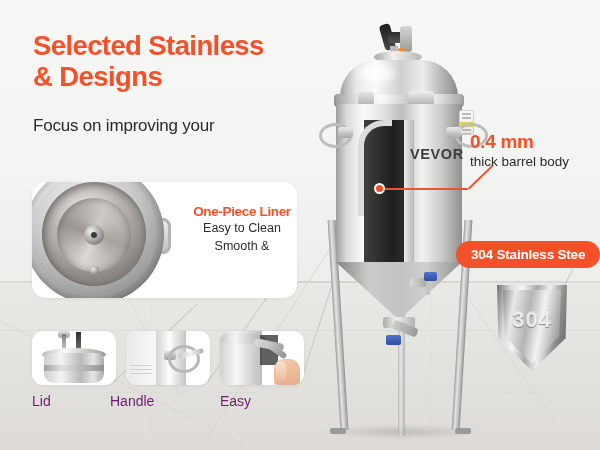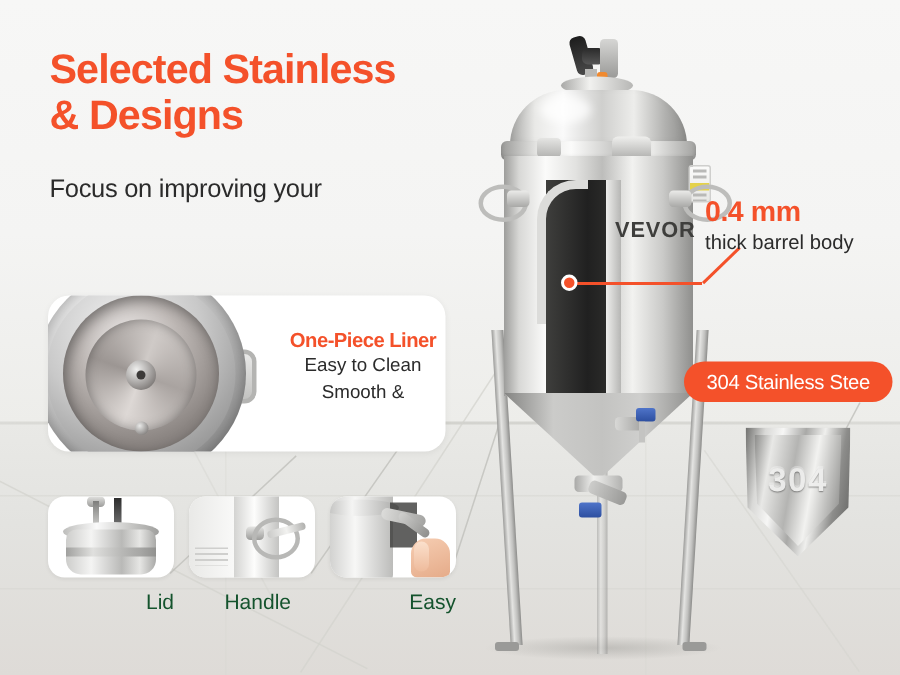--- a/index.html
+++ b/index.html
@@ -27,21 +27,21 @@
   .vstreak{position:absolute;top:282px;height:168px;width:1px;background:#d6d6d1;opacity:.35;}
 
   
   .headline{position:absolute;left:33px;top:30px;width:300px;
             font-size:27.5px;line-height:31px;font-weight:bold;
             color:#f4512a;letter-spacing:-.6px;}
   .subhead{position:absolute;left:33px;top:112px;width:290px;
            font-size:17px;line-height:27px;color:#2b2b2b;letter-spacing:-.2px;}
 
   
-  .liner-card{position:absolute;left:32px;top:197px;width:265px;height:104px;
+  .liner-card{position:absolute;left:32px;top:182px;width:265px;height:116px;
               background:#fff;border-radius:14px;overflow:hidden;
               box-shadow:0 1px 4px rgba(0,0,0,.06);}
   .liner-photo{position:absolute;left:-22px;top:-26px;width:170px;height:152px;}
   .pot-outer{position:absolute;left:14px;top:8px;width:140px;height:140px;border-radius:50%;
     background:radial-gradient(circle at 38% 30%,#fcfcfc 0%,#e4e4e4 24%,#bdbdbd 52%,#8f8f8f 75%,#6d6d6d 100%);
     box-shadow:inset 0 0 10px rgba(0,0,0,.25);}
   .pot-rim{position:absolute;left:21px;top:15px;width:126px;height:126px;border-radius:50%;
     background:radial-gradient(circle at 40% 28%,#f2f2f2,#c9c9c9 45%,#9a9a9a 78%,#787878 100%);}
   .pot-bowl{position:absolute;left:32px;top:26px;width:104px;height:104px;border-radius:50%;
     background:radial-gradient(circle at 42% 30%,#efeceb 0%,#bdb7b4 35%,#8d8784 70%,#6f6a67 100%);
@@ -61,21 +61,21 @@
   .liner-txt{position:absolute;left:158px;top:22px;width:104px;text-align:center;}
   .lt-1{font-size:13.5px;font-weight:bold;color:#f4512a;letter-spacing:-.35px;white-space:nowrap;}
   .lt-2{font-size:12.5px;color:#2b2b2b;line-height:15.5px;margin-top:2px;}
 
   
   .thumb{position:absolute;width:84px;height:54px;background:#fff;border-radius:11px;
          overflow:hidden;box-shadow:0 1px 3px rgba(0,0,0,.07);}
   .t1{left:32px;top:331px;}
   .t2{left:126px;top:331px;}
   .t3{left:220px;top:331px;}
-  .tlabel{position:absolute;width:84px;text-align:right;font-size:14px;color:#14532d;top:393px;}
+  .tlabel{position:absolute;width:84px;text-align:left;font-size:14px;color:#701a75;top:393px;}
   .l1{left:32px;} .l2{left:110px;} .l3{left:220px;}
 
   
   .lid-body{position:absolute;left:12px;top:22px;width:60px;height:30px;border-radius:7px 7px 10px 10px;
     background:linear-gradient(90deg,#cdcdcb,#f4f4f3 28%,#b9b9b7 62%,#e6e6e4 82%,#a9a9a7);}
   .lid-top{position:absolute;left:10px;top:17px;width:64px;height:13px;border-radius:50%;
     background:linear-gradient(90deg,#bdbdbb,#fafafa 35%,#c8c8c6 70%,#9f9f9d);}
   .lid-band{position:absolute;left:12px;top:34px;width:60px;height:6px;
     background:linear-gradient(90deg,#9b9b99,#dededc 30%,#a8a8a6 75%,#8e8e8c);opacity:.9;}
   .lid-v1{position:absolute;left:30px;top:3px;width:4px;height:16px;background:linear-gradient(180deg,#7d7d7b,#c9c9c7);}
@@ -199,21 +199,21 @@
   .lead{position:absolute;background:#f4512a;transform-origin:0 0;}
   .lead-h{left:380px;top:188px;width:88px;height:2.4px;}
   .lead-d{left:468px;top:188px;width:34px;height:2.4px;transform:rotate(-44deg);}
   .lead-dot{position:absolute;left:374px;top:183px;width:11px;height:11px;border-radius:50%;
     background:#f4512a;border:2.5px solid #fff;box-sizing:border-box;}
   .cal-05{position:absolute;left:470px;top:131px;font-size:19px;font-weight:bold;color:#f4512a;letter-spacing:-.3px;}
   .cal-thick{position:absolute;left:470px;top:154px;font-size:13.5px;color:#2b2b2b;white-space:nowrap;}
 
   
   .pill{position:absolute;left:456px;top:241px;height:27px;padding:0 15px;border-radius:14px;
-    background:#f4512a;color:#fff;font-size:13.5px;font-weight:normal;line-height:27px;white-space:nowrap;
+    background:#f4512a;color:#fff;font-size:13.5px;font-weight:bold;line-height:27px;white-space:nowrap;
     letter-spacing:-.2px;}
 
   
   .shield{position:absolute;left:497px;top:285px;width:70px;height:86px;
     background:linear-gradient(100deg,#6f6f6d 0%,#d9d9d7 16%,#f6f6f5 30%,#a9a9a7 48%,#efefed 63%,#8d8d8b 80%,#5e5e5c 100%);
     clip-path:polygon(50% 100%,2% 62%,0 0,100% 0,98% 62%);
     box-shadow:0 2px 5px rgba(0,0,0,.2);}
   .shield-in{position:absolute;left:503px;top:290px;width:58px;height:74px;
     background:linear-gradient(100deg,#8b8b89 0%,#e8e8e6 18%,#b4b4b2 42%,#f2f2f0 62%,#7e7e7c 100%);
     clip-path:polygon(50% 100%,3% 62%,0 0,100% 0,97% 62%);}

